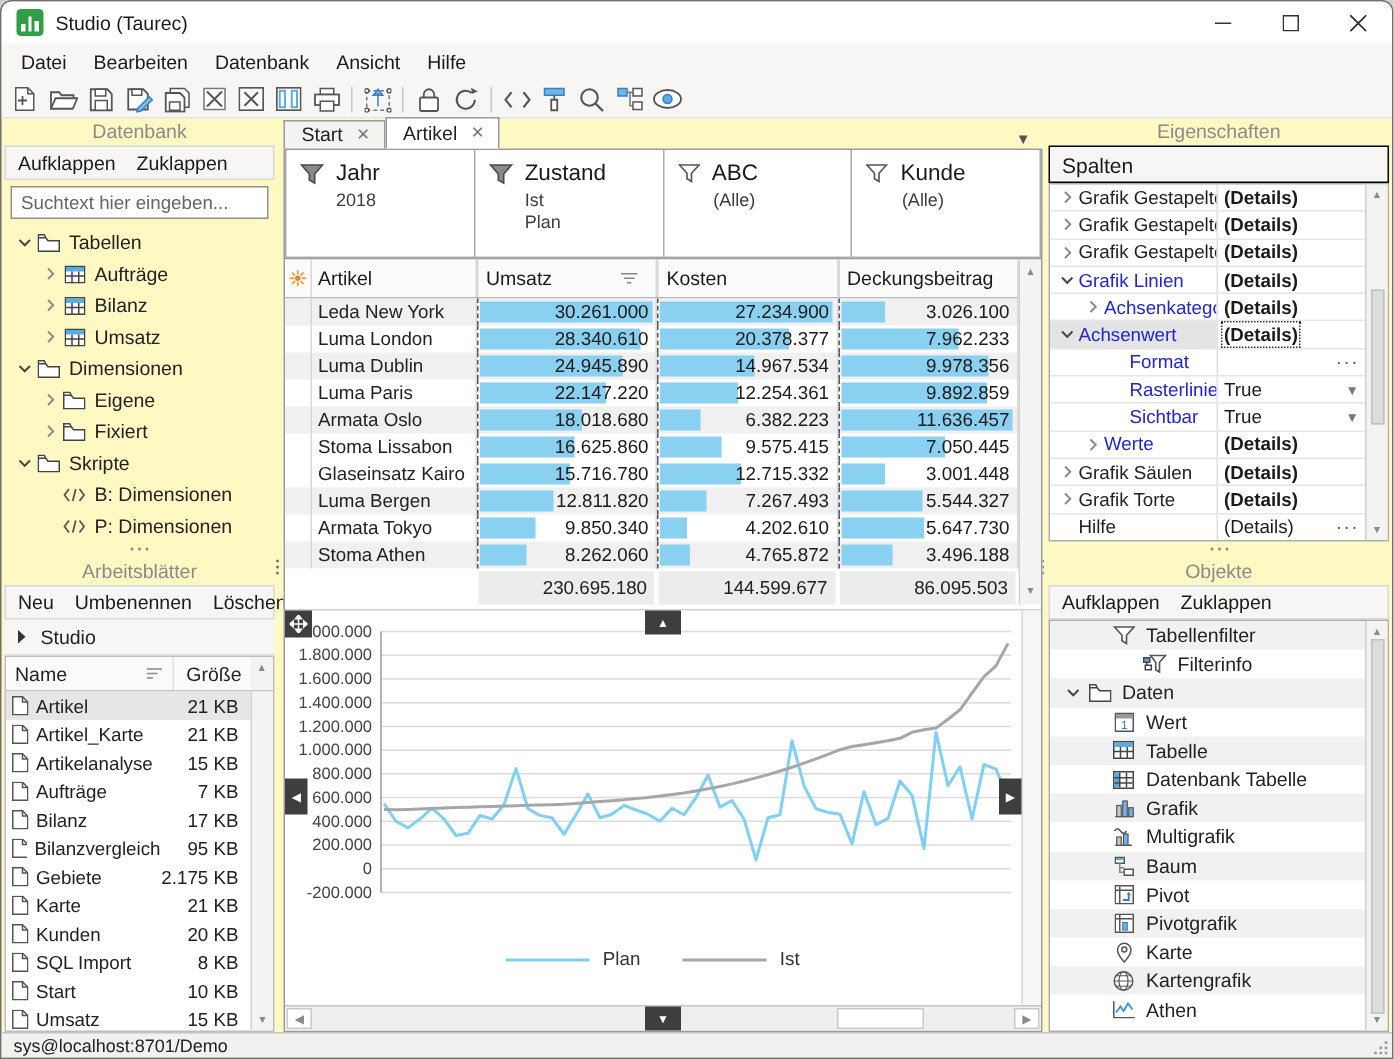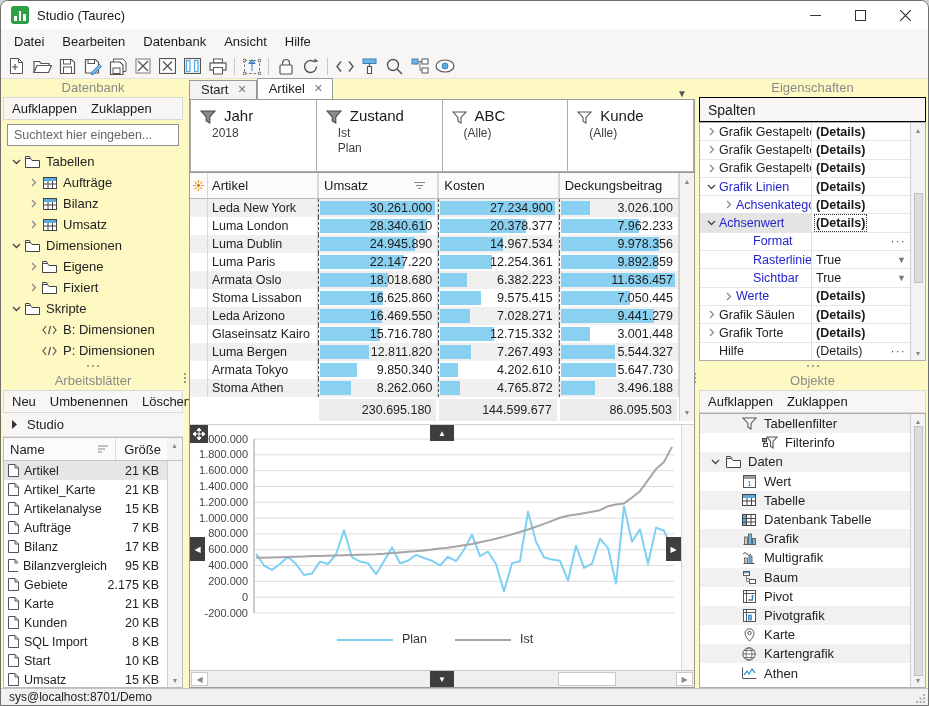--- a/index.html
+++ b/index.html
@@ -59,22 +59,22 @@
   .tabstrip{display:flex;height:20px;align-items:flex-end;}
   .tab{display:flex;align-items:center;gap:9px;font-size:13px;padding:2px 9px 3px 11px;border:1px solid #9a9a9a;border-bottom:none;background:#f4f3f2;height:19px;}
   .tab.active{background:#fff;height:21px;position:relative;z-index:3;}
   .tab-x{color:#777;font-size:11px;}
   .tab-dd{margin-left:auto;color:#555;font-size:10px;padding:0 8px;}
   .content-frame{position:absolute;top:20px;left:0;right:0;bottom:0;border:1px solid #9a9a9a;background:#fff;display:flex;flex-direction:column;z-index:2;}
   
   .filters{display:flex;height:72px;flex:none;}
   .filter-box{flex:1;border:1px solid #aeaeae;border-top:none;margin-left:-1px;background:#fff;overflow:hidden;}
   .filter-box:first-child{margin-left:0;}
-  .filter-title{display:flex;align-items:flex-end;gap:8px;font-size:15px;padding:7px 0 2px 9px;color:#1a1a1a;}
-  .filter-vals{padding-left:21px;font-size:12px;color:#3d3d3d;line-height:15px;}
+  .filter-title{display:flex;align-items:center;gap:8px;font-size:15px;padding:7px 0 2px 9px;color:#1a1a1a;}
+  .filter-vals{padding-left:33px;font-size:12px;color:#3d3d3d;line-height:15px;}
   
   .datatable{flex:none;display:flex;border-top:1px solid #9a9a9a;}
   .dt-main{flex:1;}
   .t-row{display:flex;height:18px;font-size:12.5px;}
   .t-row.head{height:26px;font-size:13px;background:#fbfbfb;border-bottom:1px solid #b9b9b9;color:#1a1a1a;}
   .t-row.odd{background:#f0f0f0;}
   .c{display:flex;align-items:center;border-right:1px solid #d8d8d8;padding:0 4px;overflow:hidden;white-space:nowrap;}
   .c.mark{width:18px;flex:none;justify-content:center;padding:0;}
   .c.name{width:110px;flex:none;}
   .c.num{flex:1;justify-content:flex-end;position:relative;border-left:1px dashed #555;padding:0;}
@@ -767,36 +767,20 @@
               </div>
               <div class="c num">
                 <div class="bar" style="width:34.1%;background:#8ad0f1"></div>
                 <span class="numtx">9.575.415</span>
               </div>
               <div class="c num">
                 <div class="bar" style="width:58.8%;background:#8ad0f1"></div>
                 <span class="numtx">7.050.445</span>
               </div>
             </div>
-            <div class="t-row odd">
-              <div class="c mark"></div>
-              <div class="c name">Leda Arizono</div>
-              <div class="c num">
-                <div class="bar" style="width:52.8%;background:#8ad0f1"></div>
-                <span class="numtx">16.469.550</span>
-              </div>
-              <div class="c num">
-                <div class="bar" style="width:25.0%;background:#8ad0f1"></div>
-                <span class="numtx">7.028.271</span>
-              </div>
-              <div class="c num">
-                <div class="bar" style="width:78.7%;background:#8ad0f1"></div>
-                <span class="numtx">9.441.279</span>
-              </div>
-            </div>
             <div class="t-row">
               <div class="c mark"></div>
               <div class="c name">Glaseinsatz Kairo</div>
               <div class="c num">
                 <div class="bar" style="width:50.4%;background:#8ad0f1"></div>
                 <span class="numtx">15.716.780</span>
               </div>
               <div class="c num">
                 <div class="bar" style="width:45.3%;background:#8ad0f1"></div>
                 <span class="numtx">12.715.332</span>

